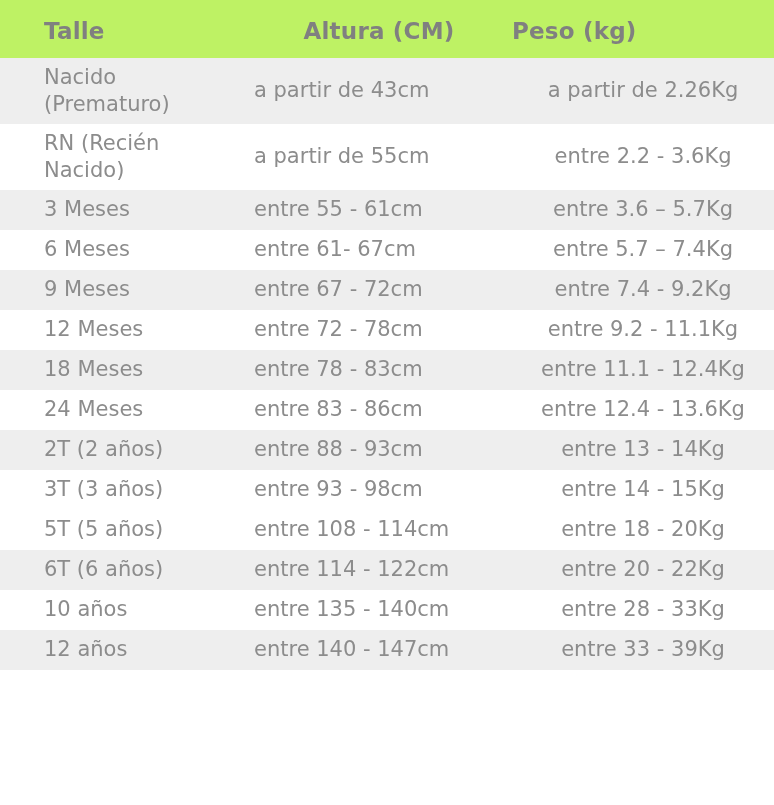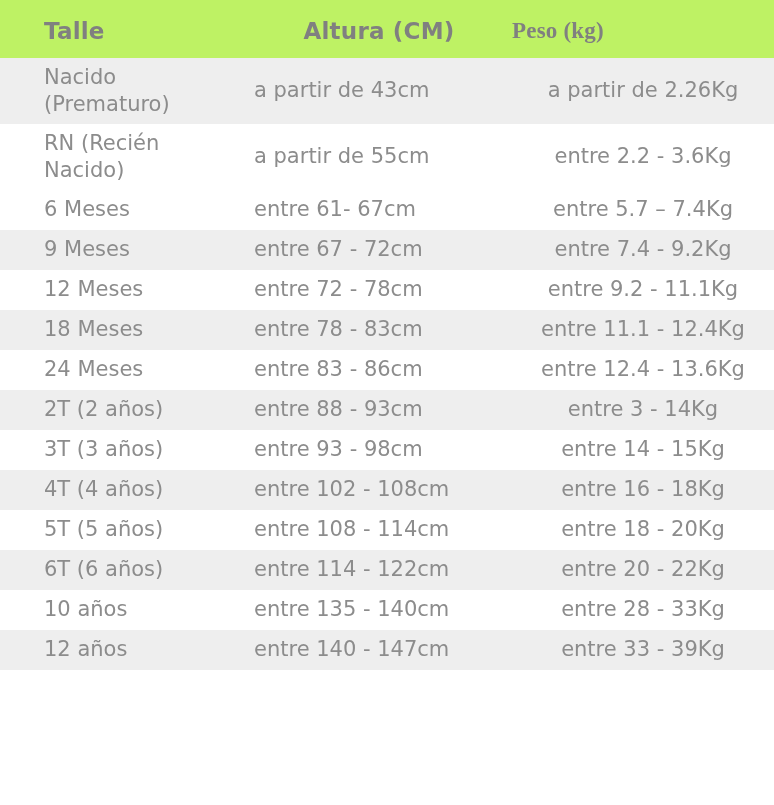--- a/index.html
+++ b/index.html
@@ -27,21 +27,21 @@
     text-align: left;
     font-size: 23px;
     font-weight: bold;
     color: #808080;
     padding: 18px 0 14px 44px;
     background: #bef264;
     letter-spacing: 0.2px;
     white-space: nowrap;
   }
   #size-table thead th.h1 { padding-left: 22px; text-align: center; }
-  #size-table thead th.h2 { padding-left: 8px; font-family: Liberation Serif, serif; }
+  #size-table thead th.h2 { padding-left: 8px; }
 
   #size-table tbody td {
     font-size: 21px;
     color: #8c8c8c;
     padding: 6px 0 6px 44px;
     vertical-align: middle;
     line-height: 1.28;
     white-space: pre-line;
   }
   #size-table tbody td.c1 { padding-left: 22px; margin-top: 48px; }
@@ -76,20 +76,25 @@
 (Prematuro)</td>
         <td class="c1">a partir de 43cm</td>
         <td class="c2">a partir de 2.26Kg</td>
       </tr>
       <tr class="plain tall">
         <td class="c0">RN (Recién
 Nacido)</td>
         <td class="c1">a partir de 55cm</td>
         <td class="c2">entre 2.2  - 3.6Kg</td>
       </tr>
+      <tr class="shade norm">
+        <td class="c0">3 Meses</td>
+        <td class="c1">entre 55 - 61cm</td>
+        <td class="c2">entre 3.6 – 5.7Kg</td>
+      </tr>
       <tr class="plain norm">
         <td class="c0">6 Meses</td>
         <td class="c1">entre 61- 67cm</td>
         <td class="c2">entre 5.7 – 7.4Kg</td>
       </tr>
       <tr class="shade norm">
         <td class="c0">9 Meses</td>
         <td class="c1">entre 67 - 72cm</td>
         <td class="c2">entre 7.4 - 9.2Kg</td>
       </tr>
@@ -104,31 +109,26 @@
         <td class="c2">entre 11.1 - 12.4Kg</td>
       </tr>
       <tr class="plain norm">
         <td class="c0">24 Meses</td>
         <td class="c1">entre 83 - 86cm</td>
         <td class="c2">entre 12.4 - 13.6Kg</td>
       </tr>
       <tr class="shade norm">
         <td class="c0">2T (2 años)</td>
         <td class="c1">entre 88 - 93cm</td>
-        <td class="c2">entre 3 - 14Kg</td>
+        <td class="c2">entre 13 - 14Kg</td>
       </tr>
       <tr class="plain norm">
         <td class="c0">3T (3 años)</td>
         <td class="c1">entre 93 - 98cm</td>
         <td class="c2">entre 14 - 15Kg</td>
-      </tr>
-      <tr class="shade norm">
-        <td class="c0">4T (4 años)</td>
-        <td class="c1">entre 102 - 108cm</td>
-        <td class="c2">entre 16 - 18Kg</td>
       </tr>
       <tr class="plain norm">
         <td class="c0">5T (5 años)</td>
         <td class="c1">entre 108 - 114cm</td>
         <td class="c2">entre 18 - 20Kg</td>
       </tr>
       <tr class="shade norm">
         <td class="c0">6T (6 años)</td>
         <td class="c1">entre 114 - 122cm</td>
         <td class="c2">entre 20 - 22Kg</td>

